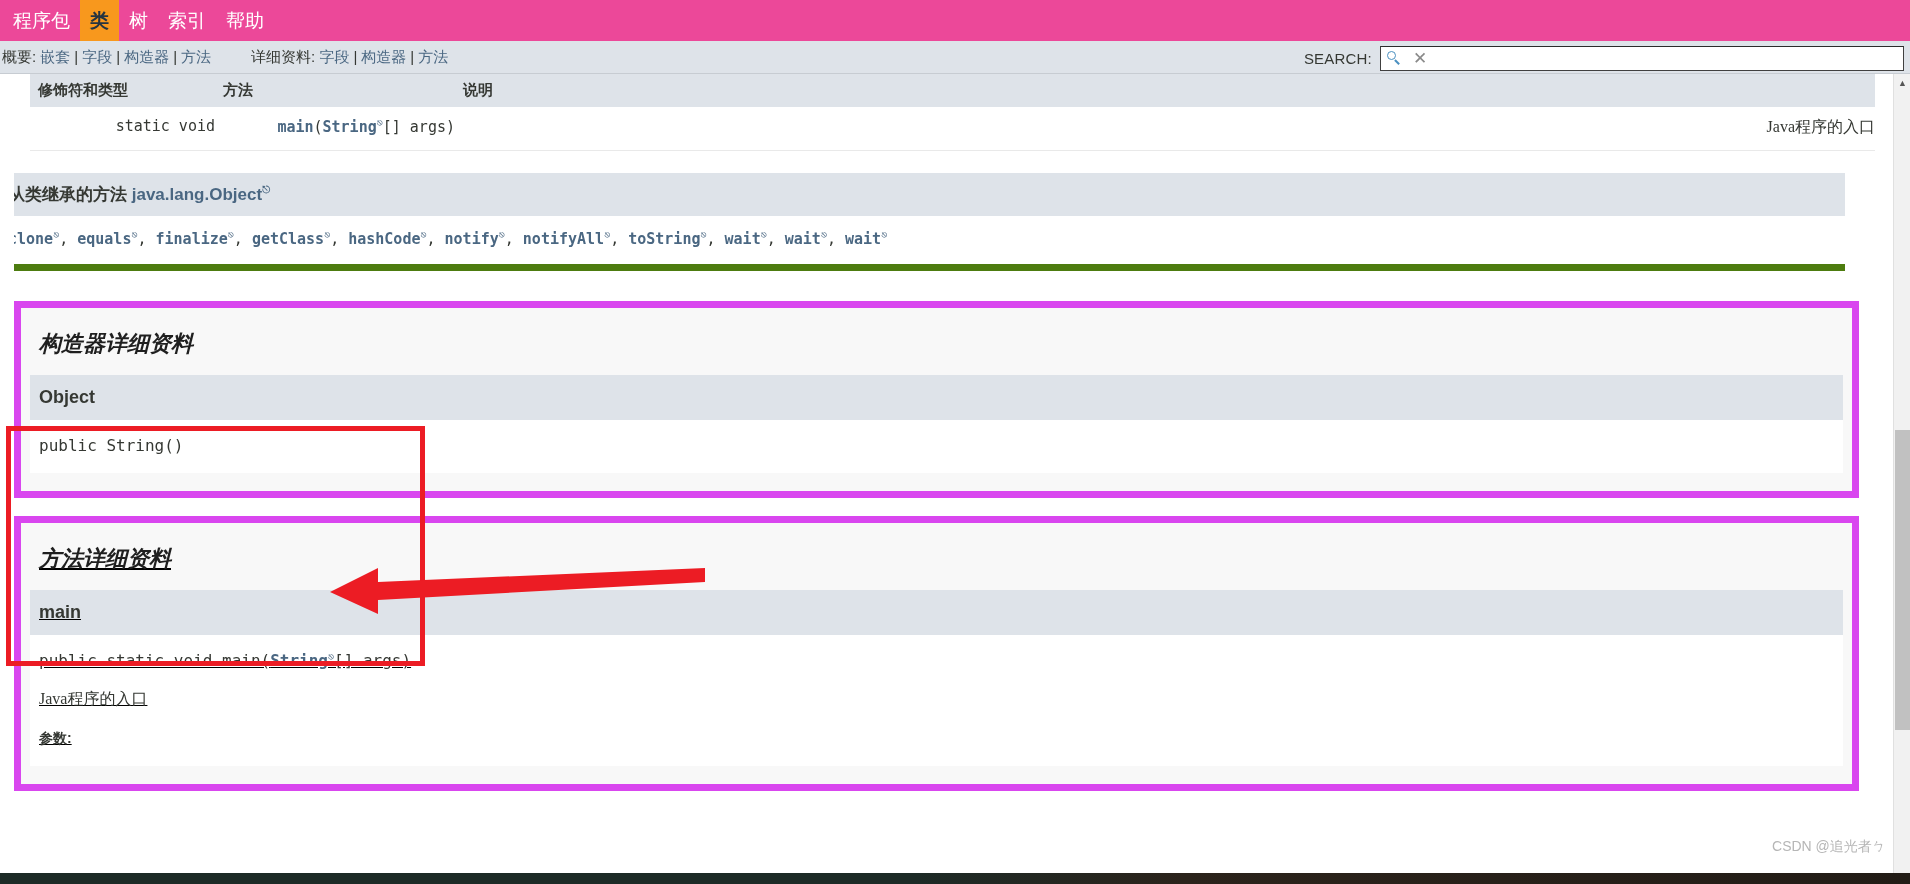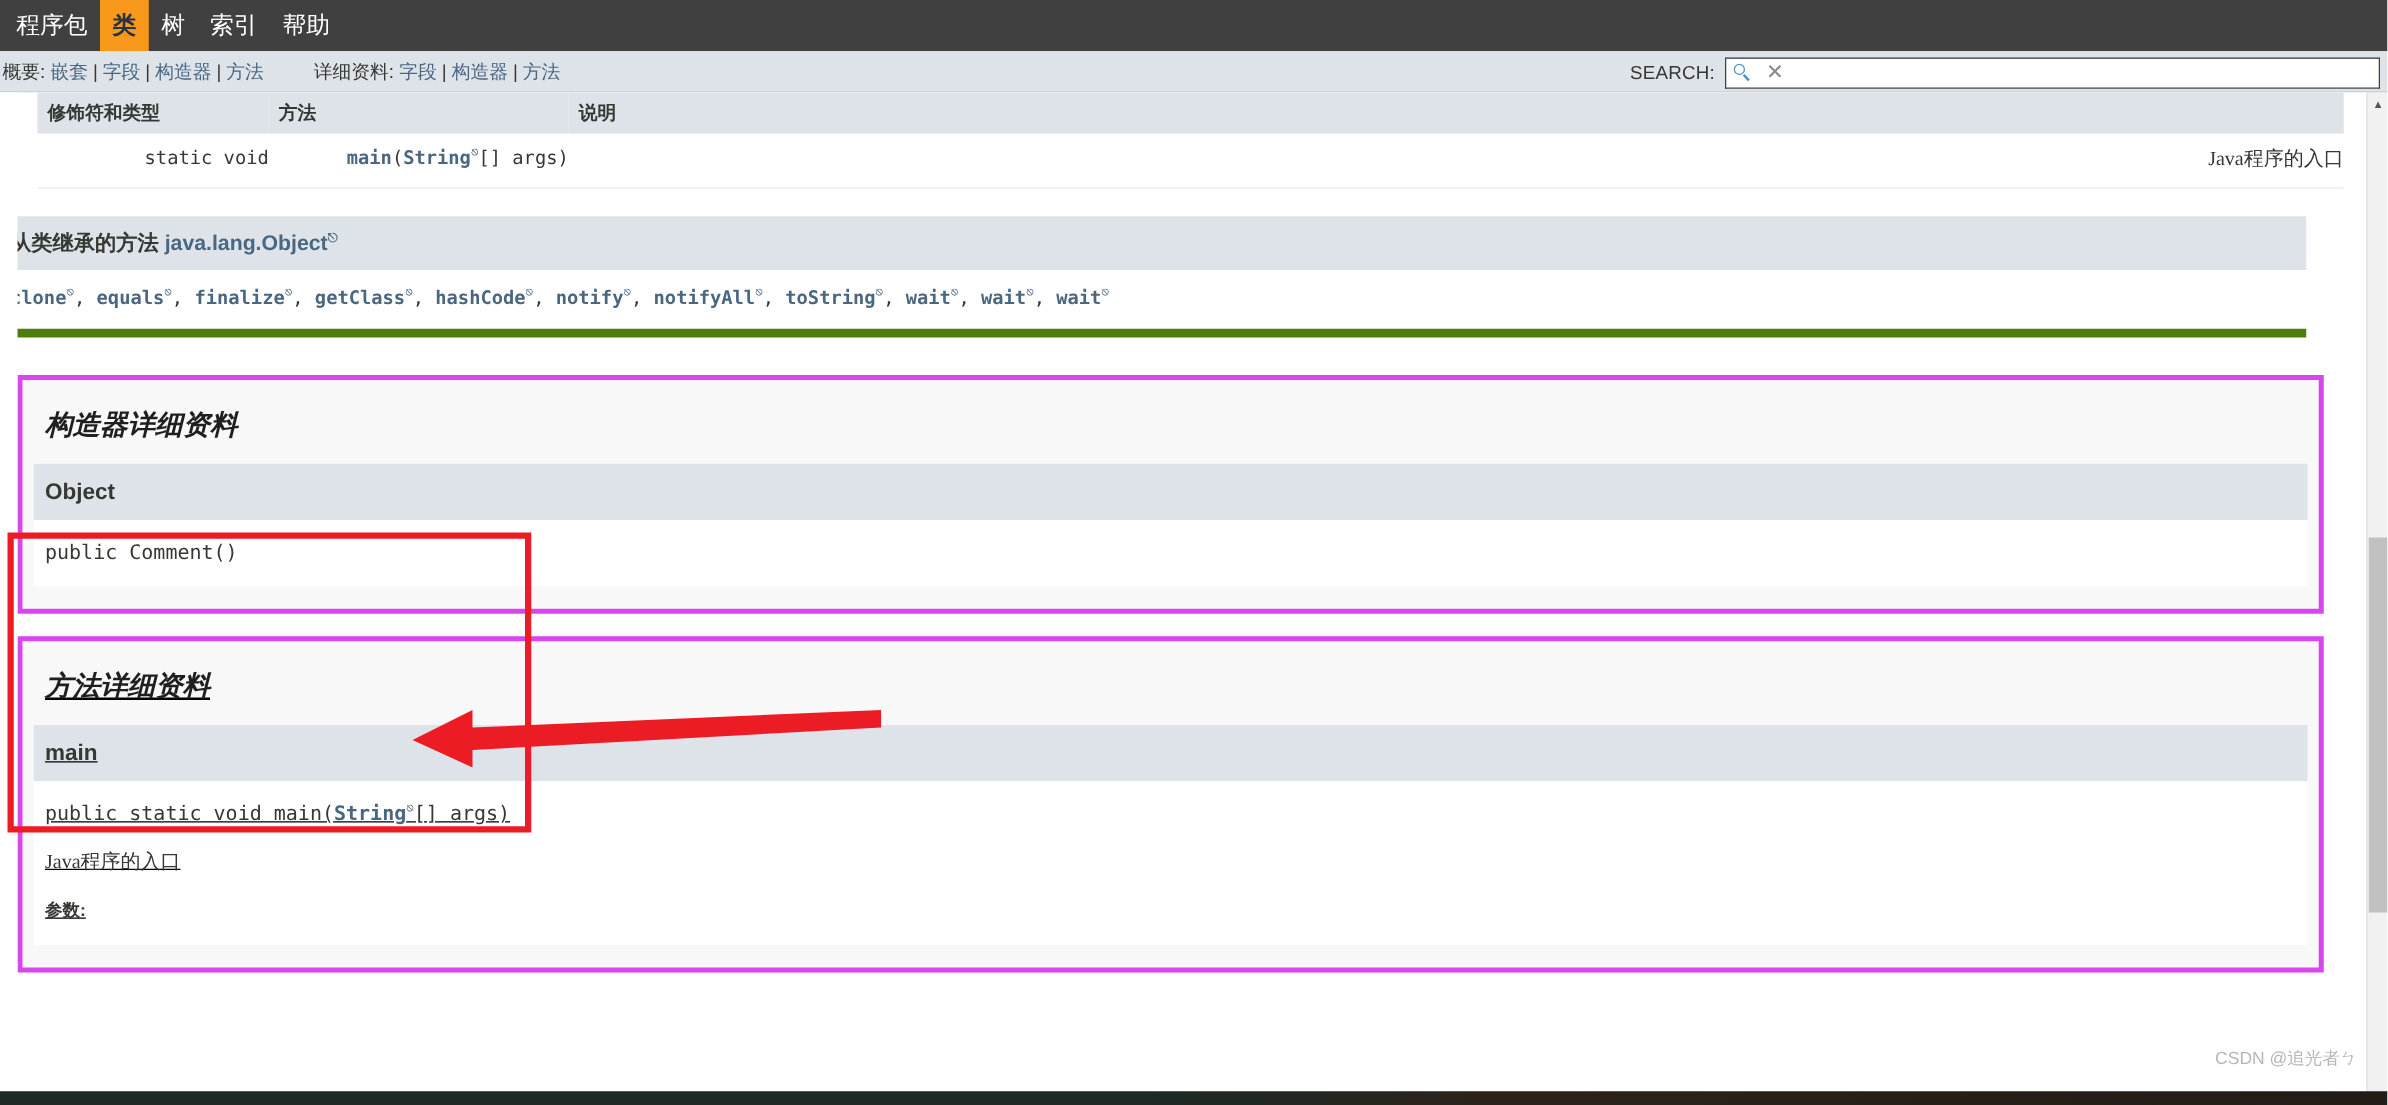--- a/index.html
+++ b/index.html
@@ -13,21 +13,21 @@
   .page {
     position: relative;
     width: 1910px; height: 884px;
     background: #ffffff;
   }
 
   
   .topnav {
     position: absolute; top: 0; left: 0;
     width: 1910px; height: 41px;
-    background: #404040;
+    background: #ec4899;
     display: flex;
     align-items: stretch;
   }
   .topnav-list {
     display: flex;
     align-items: stretch;
     padding-left: 3px;
   }
   .nav-item {
     display: flex; align-items: center;
@@ -210,21 +210,21 @@
     background: #ffffff;
     border-bottom: 7px solid #4d7c0f;
     line-height: 1.4;
   }
 
   
   .detail-section {
     margin-top: 30px;
     margin-left: 14px;
     width: 1845px;
-    border: 4px solid #d946ef;
+    border: 7px solid #d946ef;
     background: #f8f8f8;
     padding: 14px 9px 18px 9px;
   }
   .detail-title {
     font-size: 22px;
     font-weight: bold;
     font-style: italic;
     color: #1f1f1f;
     margin: 7px 0 16px 9px;
   }
@@ -408,21 +408,21 @@
 
     <div class="inherit-block">
       <div class="inherit-head"><span>从类继承的方法 </span><span class="cls">java.lang.Object</span><span class="extlink">⎋</span></div>
       <div class="inherit-body"><span class="code-link">clone</span><span class="extlink">⎋</span><span style="color: rgb(53, 56, 51);">, </span><span class="code-link">equals</span><span class="extlink">⎋</span><span style="color: rgb(53, 56, 51);">, </span><span class="code-link">finalize</span><span class="extlink">⎋</span><span style="color: rgb(53, 56, 51);">, </span><span class="code-link">getClass</span><span class="extlink">⎋</span><span style="color: rgb(53, 56, 51);">, </span><span class="code-link">hashCode</span><span class="extlink">⎋</span><span style="color: rgb(53, 56, 51);">, </span><span class="code-link">notify</span><span class="extlink">⎋</span><span style="color: rgb(53, 56, 51);">, </span><span class="code-link">notifyAll</span><span class="extlink">⎋</span><span style="color: rgb(53, 56, 51);">, </span><span class="code-link">toString</span><span class="extlink">⎋</span><span style="color: rgb(53, 56, 51);">, </span><span class="code-link">wait</span><span class="extlink">⎋</span><span style="color: rgb(53, 56, 51);">, </span><span class="code-link">wait</span><span class="extlink">⎋</span><span style="color: rgb(53, 56, 51);">, </span><span class="code-link">wait</span><span class="extlink">⎋</span></div>
     </div>
 
     <div class="detail-section">
       <div class="detail-title">构造器详细资料</div>
       <div class="member-head">Object</div>
       <div class="member-body">
-        <div class="sig">public Comment()</div>
+        <div class="sig">public String()</div>
       </div>
     </div>
 
     <div class="detail-section method-section">
       <div class="detail-title">方法详细资料</div>
       <div class="member-head">main</div>
       <div class="member-body">
         <div class="sig"><span>public static void main(</span><span class="type-link">String</span><span class="extlink">⎋</span><span>[] args)</span></div>
         <div class="member-desc">Java程序的入口</div>
         <div class="params-label">参数:</div>

